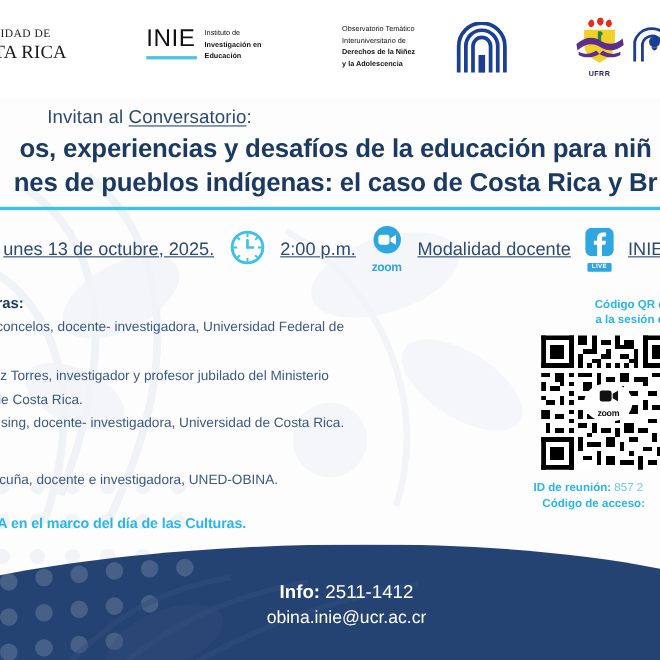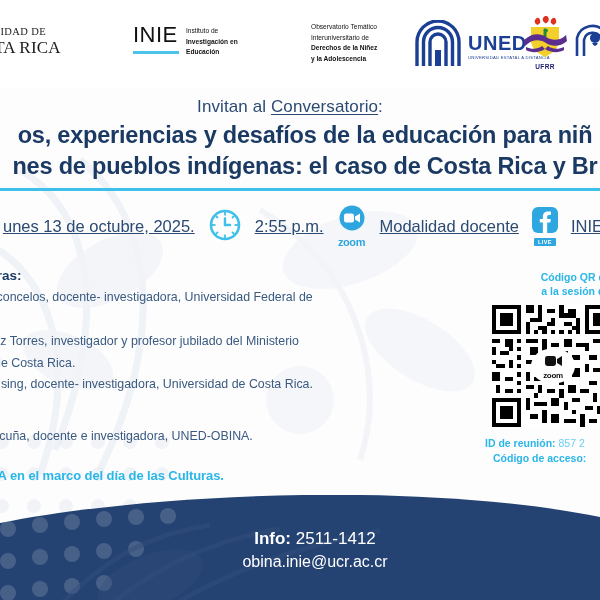--- a/index.html
+++ b/index.html
@@ -67,22 +67,23 @@
   
   .ufrr { position: absolute; left: 522px; top: 16px; text-align: center; width: 46px; }
   .ufrr .cap { font-size: 6.5px; font-weight: 700; color: #1b1b6b; margin-top: 1px; letter-spacing: .4px; }
 
   
   .partner-right { position: absolute; left: 575px; top: 22px; }
 
   
   .invitan {
     position: absolute; top: 97px; left: 0; width: 580px;
-    text-align: center; font-size: 17px; color: #2b4a72; letter-spacing: .1px;
+    font-size: 17px; color: #2b4a72; letter-spacing: .1px;
     z-index: 4;
+    padding-left: 43px;
   }
   .invitan u { text-decoration: underline; text-underline-offset: 2px; }
 
   .title {
     position: absolute; top: 120px; left: -90px; width: 790px;
     text-align: center; z-index: 4;
     color: #1b3a63; font-weight: 800; font-size: 23.5px;
     line-height: 1.32; letter-spacing: -.2px;
   }
 
@@ -257,24 +258,20 @@
       <span>
         <svg width="52" height="48" viewBox="0 0 52 48">
           <g fill="none" stroke="#1b3f94" stroke-width="3.4">
             <path d="M5 46 L5 22 A21 21 0 0 1 47 22 L47 46"></path>
             <path d="M11.5 46 L11.5 22 A14.5 14.5 0 0 1 40.5 22 L40.5 46"></path>
             <path d="M18 46 L18 22 A8 8 0 0 1 34 22 L34 46"></path>
           </g>
           <rect x="23" y="30" width="6" height="16" fill="#1b3f94"></rect>
         </svg>
       </span>
-      <span class="uned-word">
-        <span class="w" style="display:block">UNED</span>
-        <span class="s" style="display:block">UNIVERSIDAD ESTATAL A DISTANCIA</span>
-      </span>
     </div>
 
     <div class="ufrr">
       <span>
         <svg width="46" height="42" viewBox="0 0 46 42">
           <g fill="#e03020">
             <path d="M13 4 c2-3 4-3 5 0 c1 3 -1 4 -2.5 5 c-1.5-1 -3.5-2 -2.5-5z"></path>
             <path d="M21 2 c2-3 4-3 5.5 0 c1 3 -1 4.5 -2.7 5.5 c-1.6-1 -3.8-2.5 -2.8-5.5z"></path>
             <path d="M29 4 c2-3 4-3 5 0 c1 3 -1 4 -2.5 5 c-1.5-1 -3.5-2 -2.5-5z"></path>
           </g>
@@ -330,21 +327,21 @@
           <line x1="26.2" y1="7.8" x2="24" y2="10"></line>
             <line x1="10" y1="24" x2="7.8" y2="26.2"></line>
         </g>
         <g stroke="#3fc0ea" stroke-width="2.4" stroke-linecap="round">
           <line x1="17" y1="17" x2="17" y2="10.5"></line>
           <line x1="17" y1="17" x2="22" y2="17"></line>
         </g>
       </svg>
     </span>
 
-    <span class="meta-txt">2:55 p.m.</span>
+    <span class="meta-txt">2:00 p.m.</span>
 
     <span class="zoom-badge">
       <span>
         <svg width="30" height="26" viewBox="0 0 30 26">
           <circle cx="15" cy="13" r="12.5" fill="#2ea6e0"></circle>
           <rect x="7" y="8.5" width="10" height="9" rx="2.2" fill="#fff"></rect>
           <path d="M18 11.5 L23 8.5 L23 17.5 L18 14.5z" fill="#fff"></path>
         </svg>
       </span>
       <span class="zw">zoom</span>

